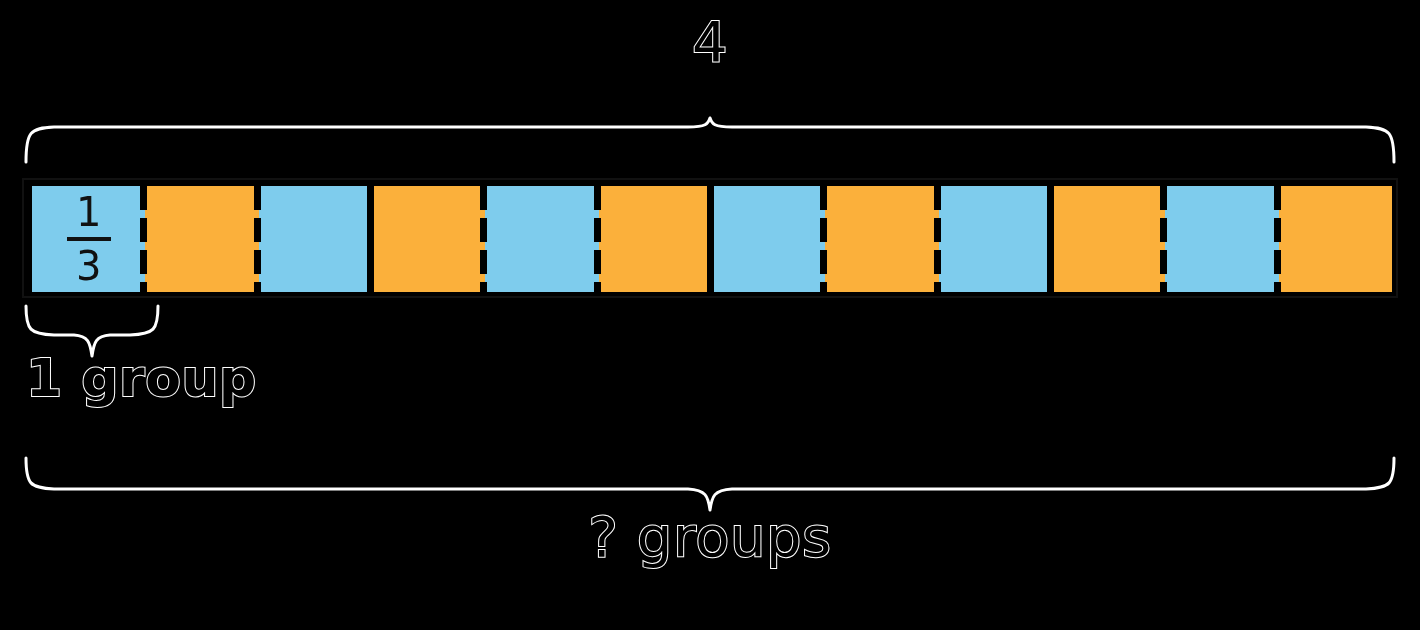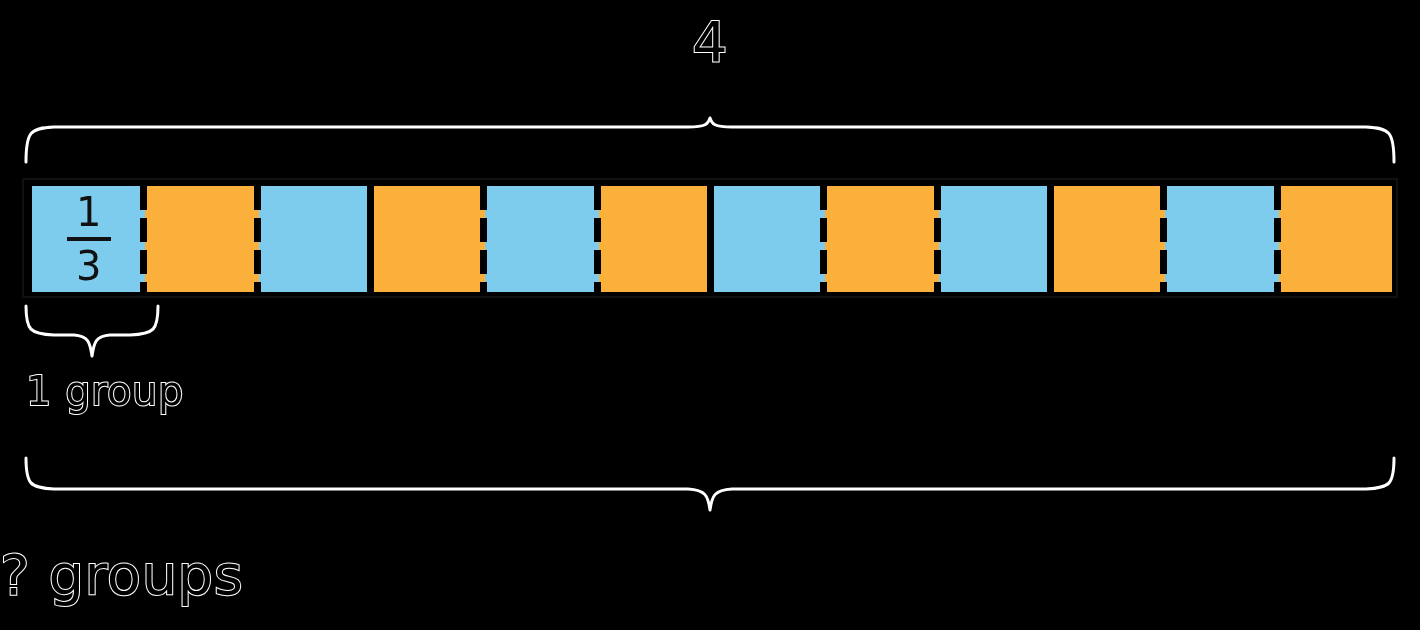--- a/index.html
+++ b/index.html
@@ -29,28 +29,29 @@
   }
   #label-top {
     left: 0; right: 0;
     top: 14px;
     text-align: center;
     font-size: 56px;
     line-height: 56px;
   }
   #label-one-group {
     left: 26px;
-    top: 361px;
-    font-size: 40px;
+    top: 348px;
+    font-size: 52px;
     line-height: 60px;
+    font-weight: bold;
   }
   #label-question-groups {
     left: 0; right: 0;
-    top: 542px;
-    text-align: left;
+    top: 504px;
+    text-align: center;
     font-size: 56px;
     line-height: 66px;
   }
 
   
   .brace {
     position: absolute;
   }
   #brace-top   { left: 20px;  top: 116px; }
   #brace-small { left: 20px;  top: 304px; }

